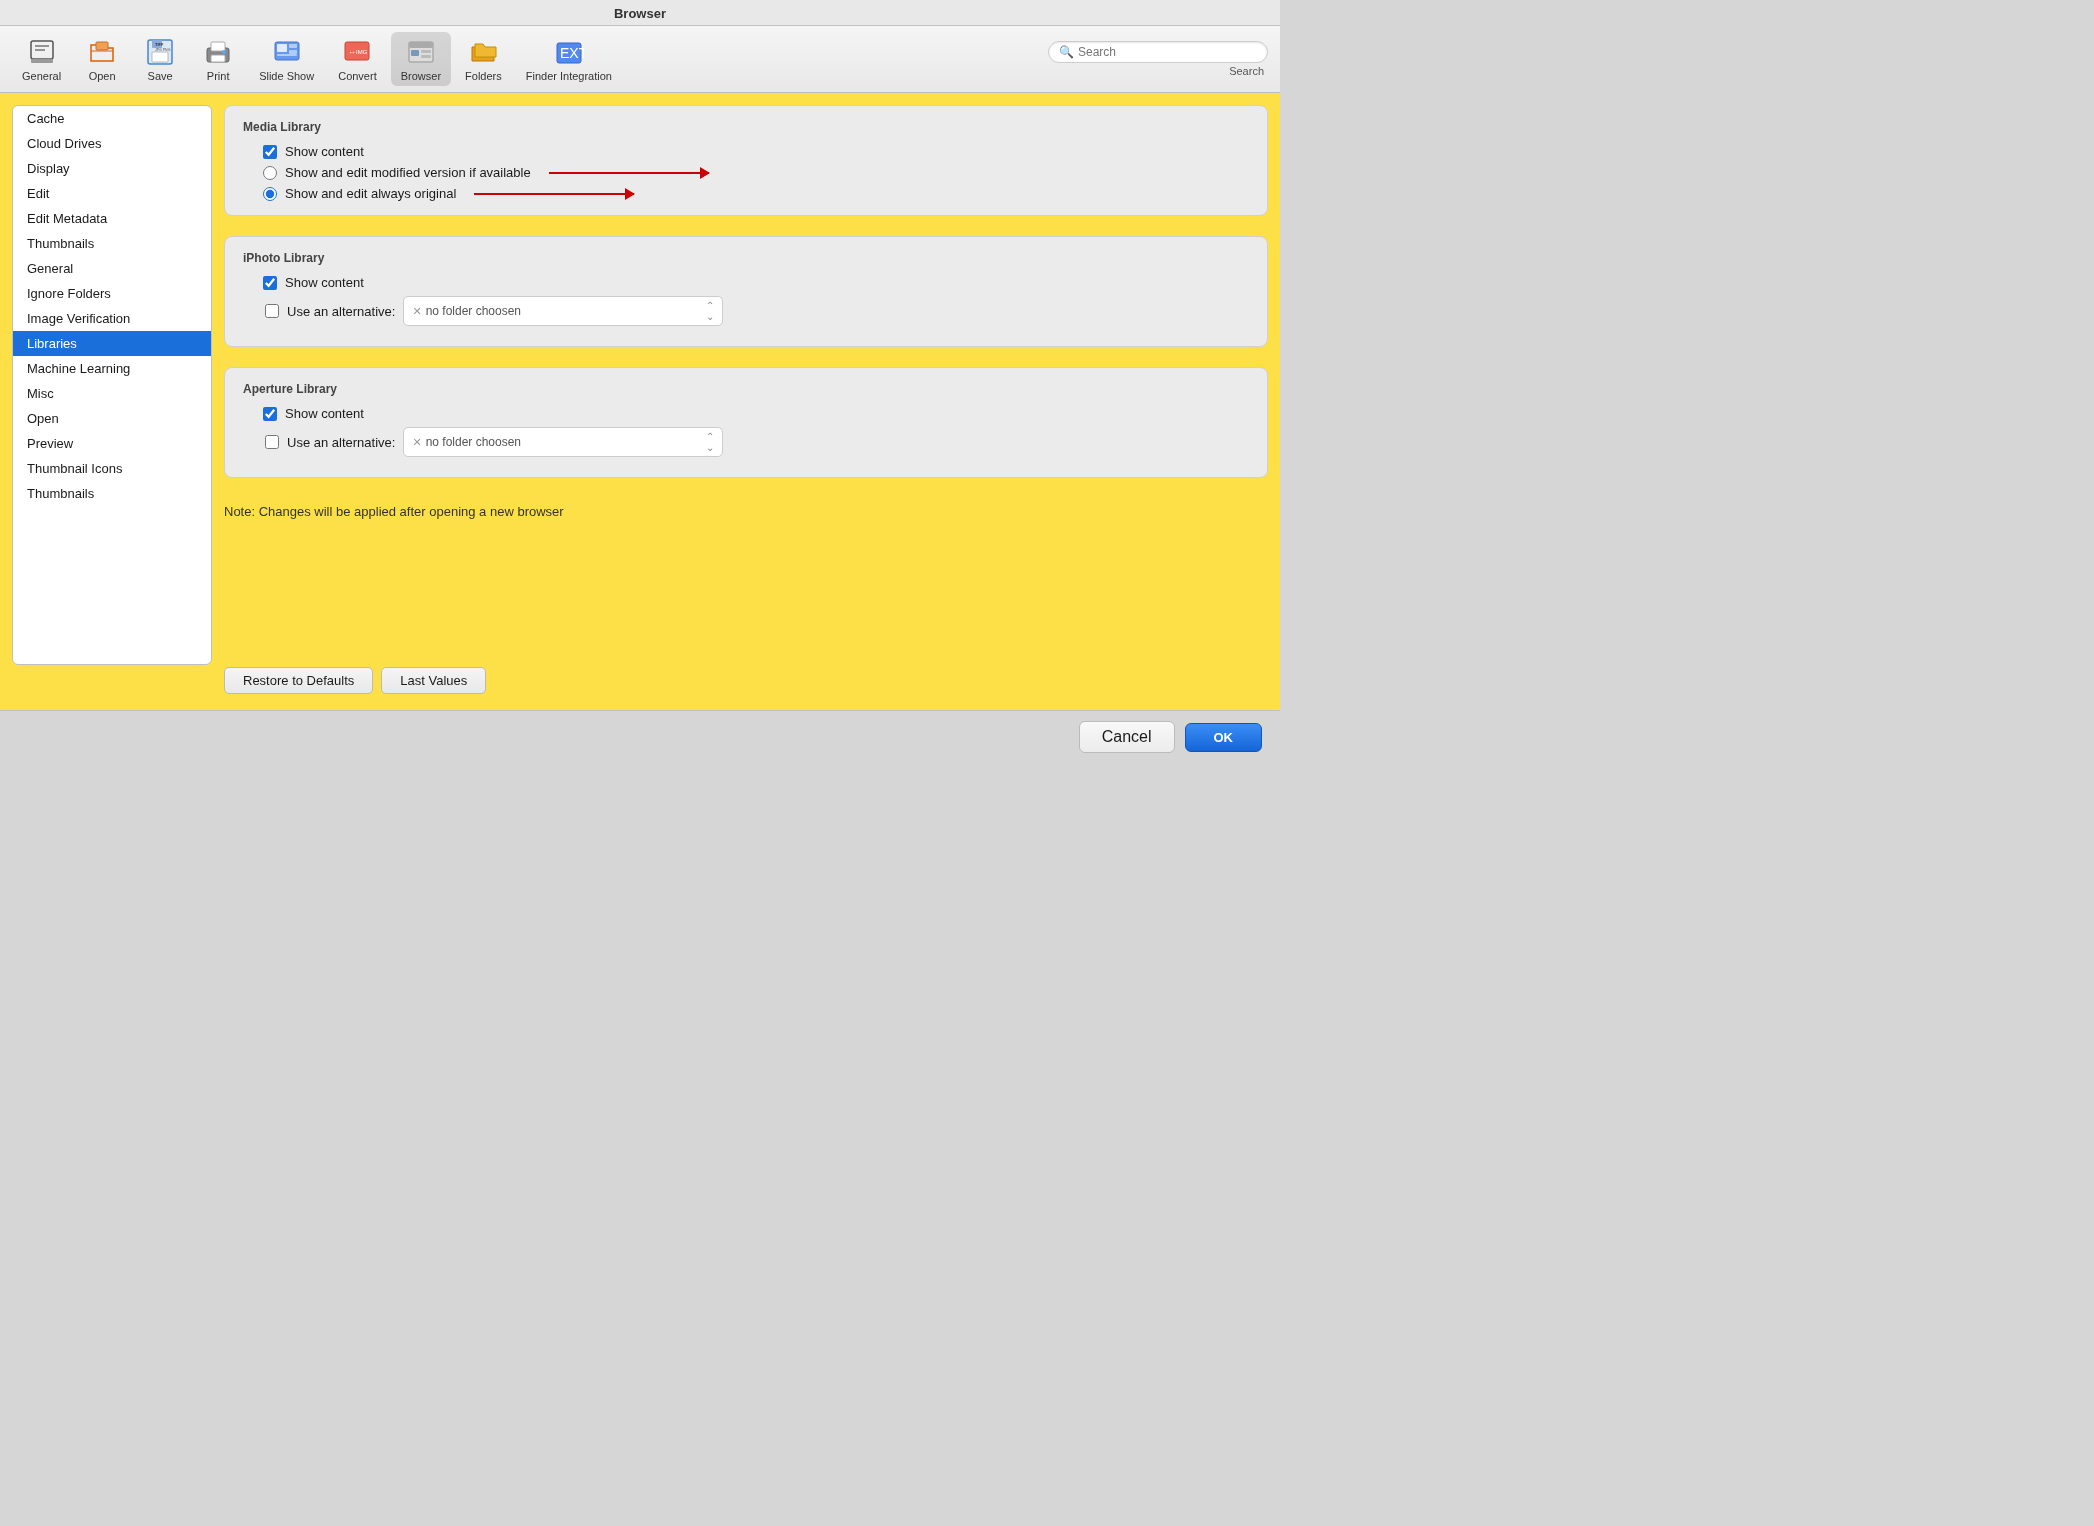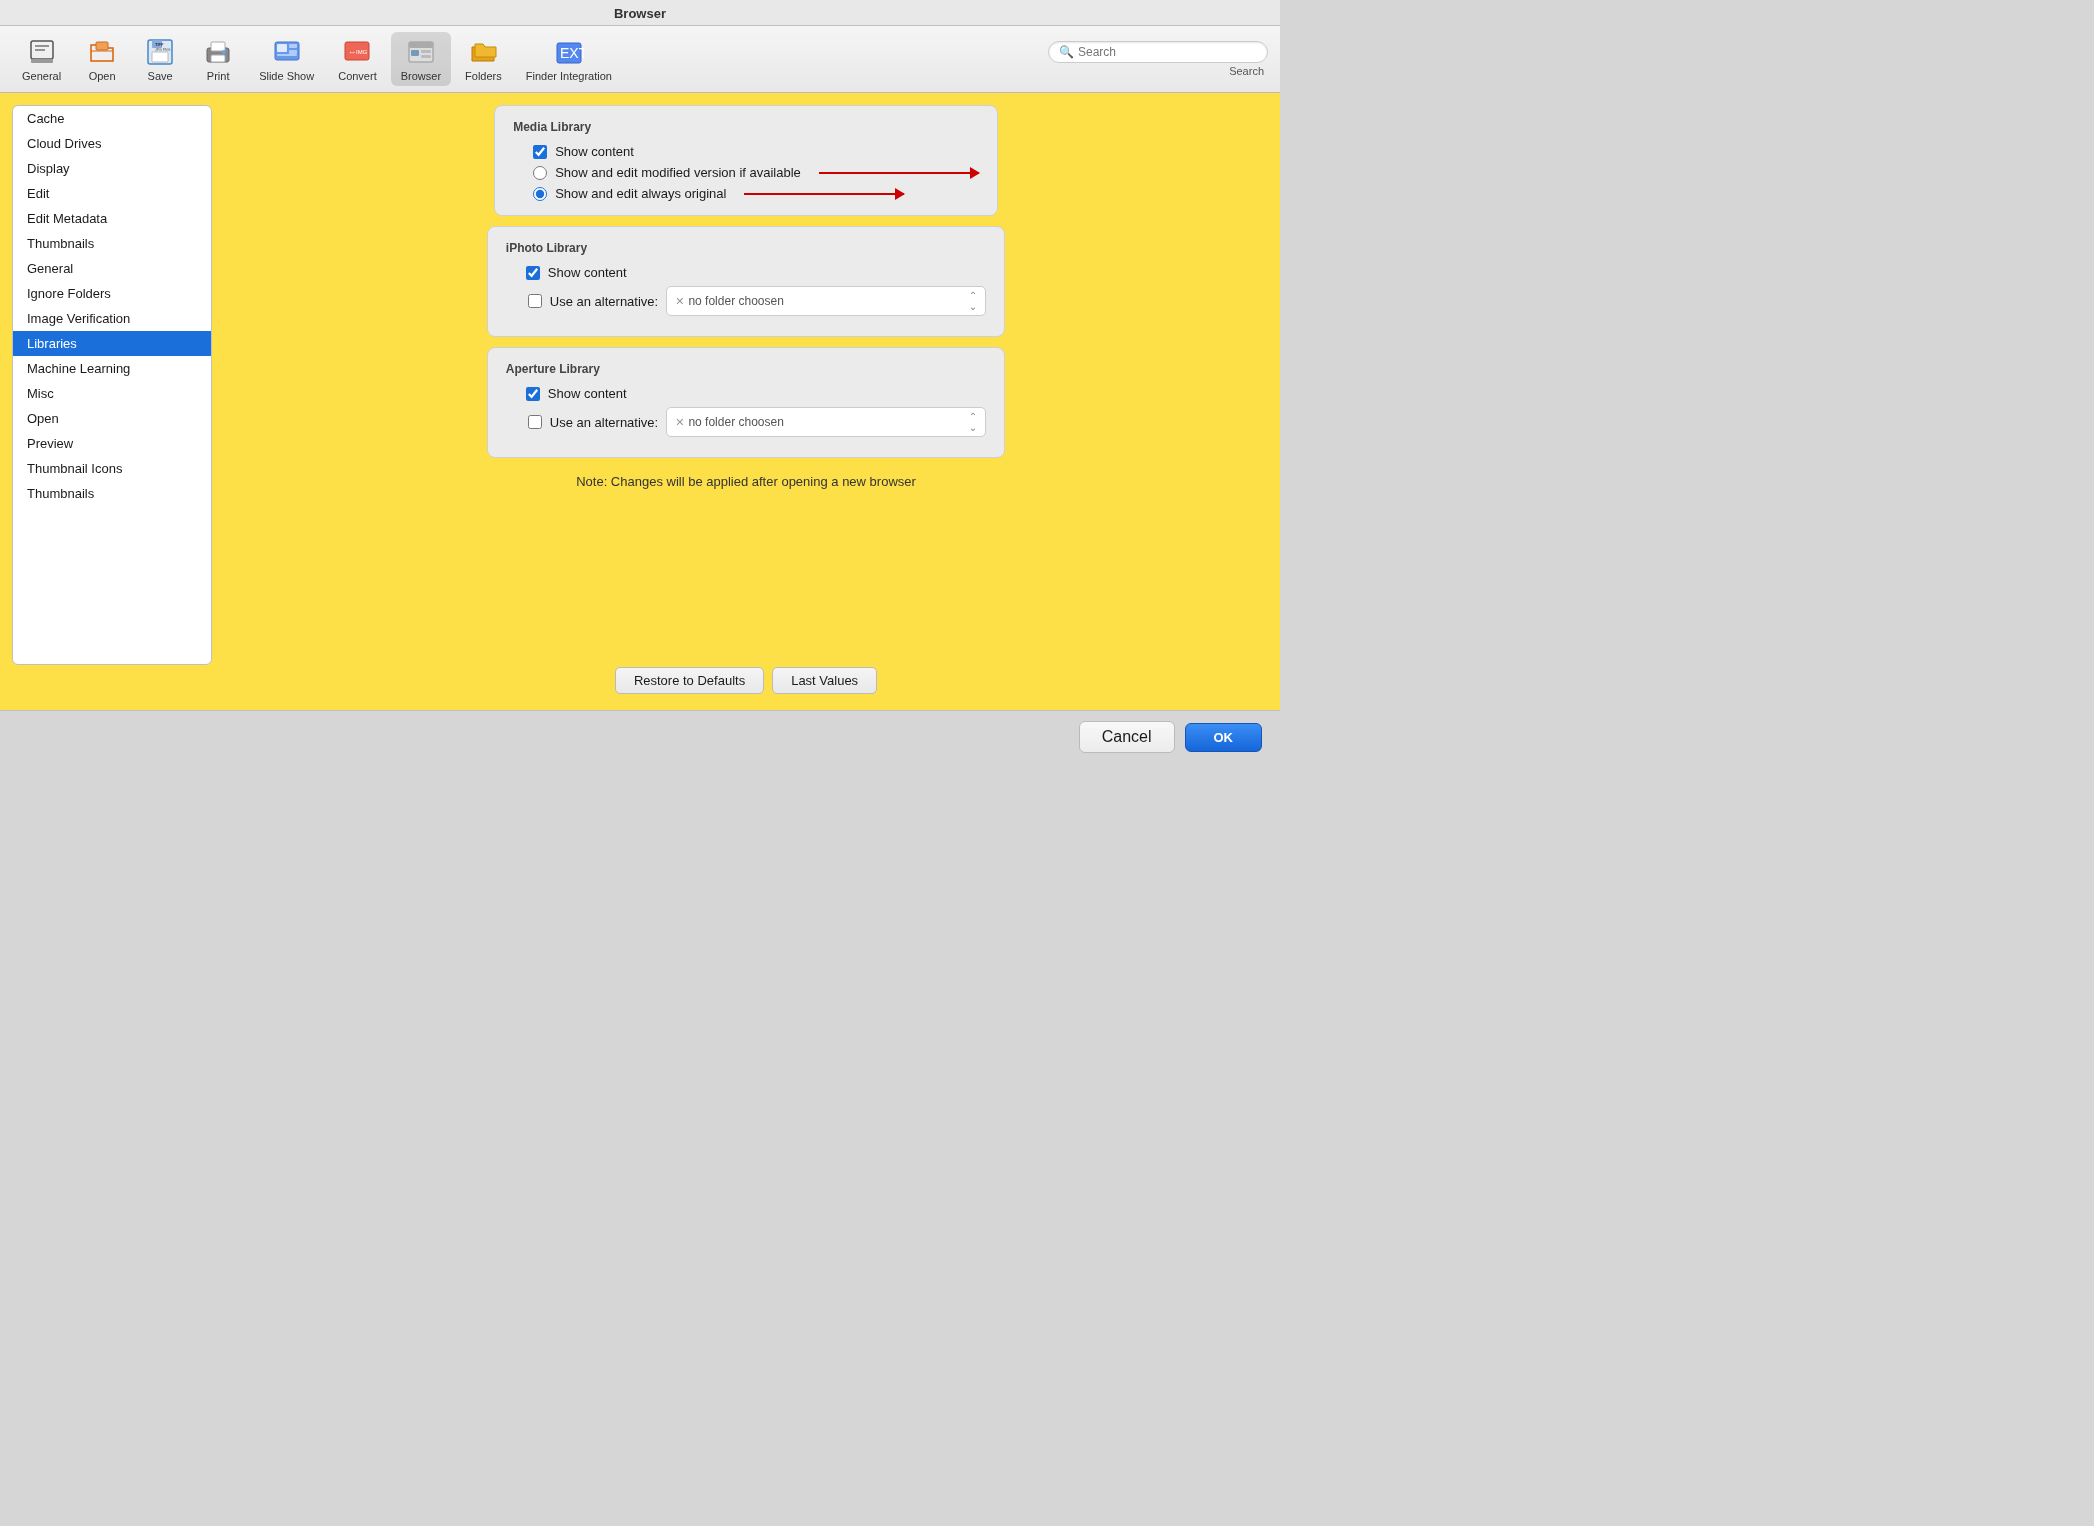--- a/index.html
+++ b/index.html
@@ -131,22 +131,21 @@
     .sidebar-item.selected {
       background: #1a6fdb;
       color: white;
     }
 
     
     .content-panel {
       flex: 1;
       display: flex;
       flex-direction: column;
-      gap: 10px;
-      align-items: center;
+      gap: 20px;
     }
 
     
     .section {
       background: #ebebeb;
       border-radius: 8px;
       padding: 14px 18px;
       border: 1px solid #d0d0d0;
     }
     .section-title {

